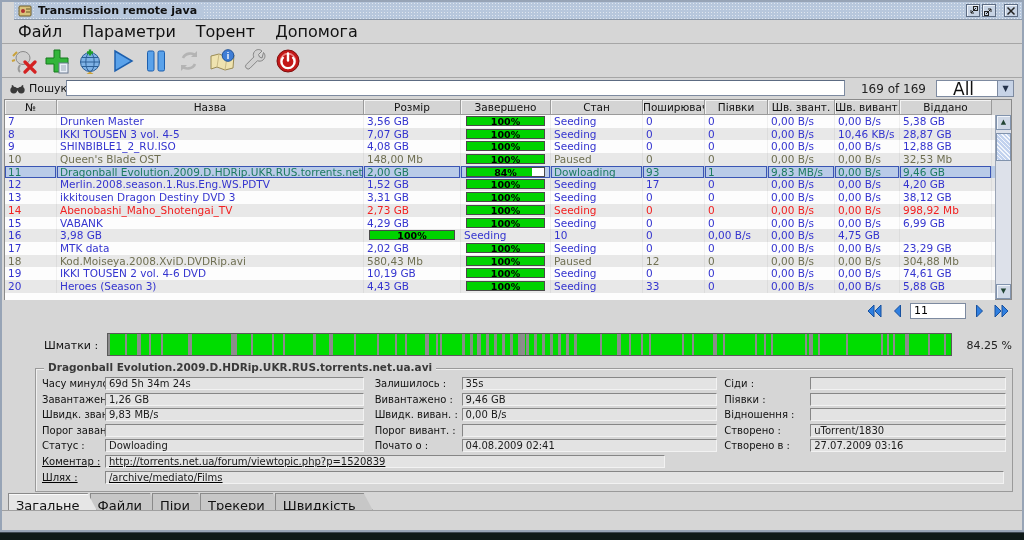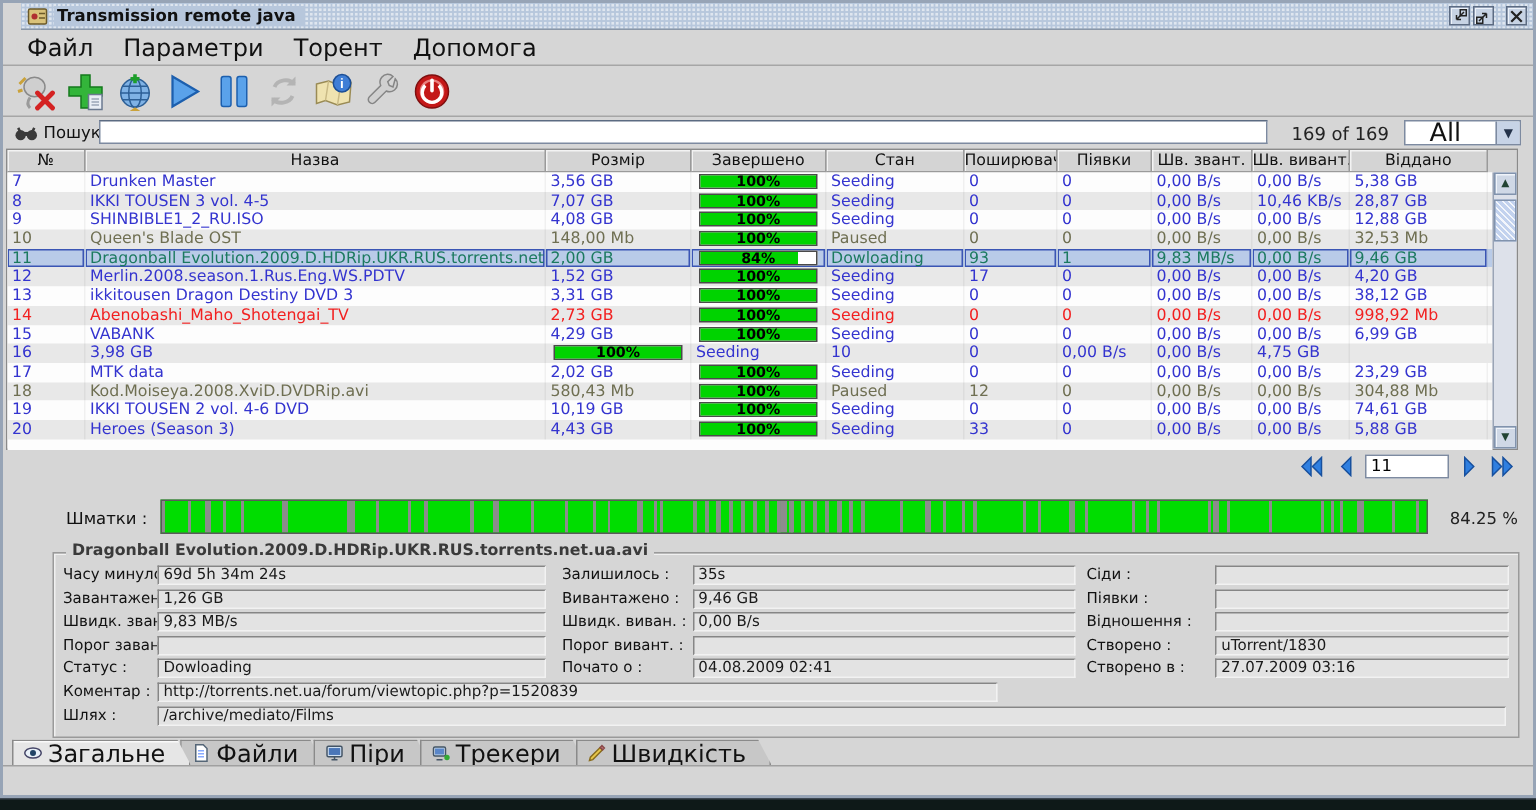--- a/index.html
+++ b/index.html
@@ -121,21 +121,21 @@
   .dw1 { width:84px; margin-left:11px; } .dfw1 { width:256px; margin-left:3px; }
   .dw2 { width:84px; margin-left:7px; } .dfw2 { width:196px; margin-left:2px; }
   .dfwc { width:560px; } .dfwp { width:899px; }
 
   
   .tabsbar { position:absolute; left:0; right:0; top:490px; height:19px; background:#d6d6d6;
     display:flex; align-items:flex-end; padding-left:6px; border-bottom:1px solid #a0a0a0; }
   .tab { height:17px; display:flex; align-items:center; gap:4px; padding:0 16px 0 7px;
     background:#c7c7c7; border:1px solid #8a8a8a; border-bottom:none; margin-right:-7px;
     clip-path:polygon(0 0, calc(100% - 9px) 0, 100% 100%, 0 100%);
-    font-size:16px; color:#111; position:relative; }
+    font-size:13px; color:#111; position:relative;flex-direction:column; }
   .tab.active { background:#e6e6e6; z-index:2; box-shadow:inset 0 1px 0 #fafafa; }
   .tab svg { width:12px; height:12px; }
 
   
   .statusbar { position:absolute; left:0; right:0; top:509px; height:19px; background:#d6d6d6;
     border-top:1px solid #a6a6a6; box-shadow:inset 0 1px 0 #f0f0f0; }
   .status-text { position:absolute; left:8px; top:3px; font-size:11px; color:#222; white-space:nowrap; }
   .spinner { position:absolute; right:12px; top:3px; width:12px; height:12px; }
 </style>
 </head>
@@ -593,21 +593,21 @@
         </div>
         <div class="drow">
           <span class="dlabel dw0">Статус :</span>
           <div class="dfield dfw0">Dowloading</div>
           <span class="dlabel dw1">Почато о :</span>
           <div class="dfield dfw1">04.08.2009 02:41</div>
           <span class="dlabel dw2">Створено в :</span>
           <div class="dfield dfw2">27.07.2009 03:16</div>
         </div>
       </div>
-    <div class="dgrid" style="top:86px;">
+    <div class="dgrid" style="top:86px;text-decoration:underline;">
       <div class="drow">
         <span class="dlabel dw0">Коментар :</span>
         <div class="dfield dfwc">http://torrents.net.ua/forum/viewtopic.php?p=1520839</div>
       </div>
       <div class="drow">
         <span class="dlabel dw0">Шлях :</span>
         <div class="dfield dfwp">/archive/mediato/Films</div>
       </div>
     </div>
   </div>

